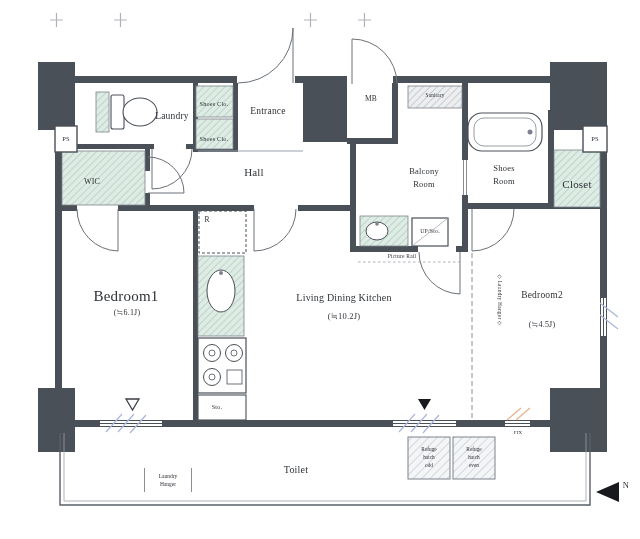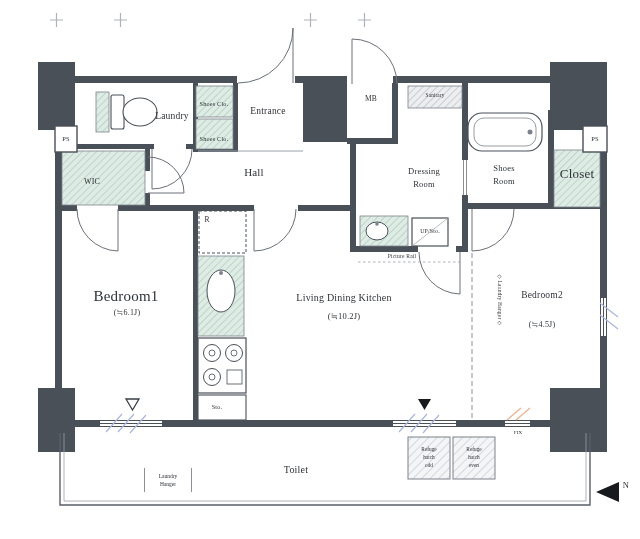--- a/index.html
+++ b/index.html
@@ -187,25 +187,25 @@
 <div class="lbl" style="left:172px;top:117px;font-size:9.5px">Laundry</div>
 <div class="lbl" style="left:214px;top:104px;font-size:6.2px">Shoes Clo.</div>
 <div class="lbl" style="left:214px;top:139px;font-size:6.2px">Shoes Clo.</div>
 <div class="lbl" style="left:268px;top:112px;font-size:9.5px">Entrance</div>
 <div class="lbl" style="left:371px;top:99px;font-size:7.5px">MB</div>
 <div class="lbl" style="left:435px;top:96px;font-size:5.2px">Sanitary</div>
 <div class="lbl" style="left:66px;top:139px;font-size:6.5px">PS</div>
 <div class="lbl" style="left:595px;top:139px;font-size:6.5px">PS</div>
 <div class="lbl" style="left:92px;top:182px;font-size:8px">WIC</div>
 <div class="lbl" style="left:254px;top:172px;font-size:11px">Hall</div>
-<div class="lbl" style="left:424px;top:171px;font-size:8.5px">Dressing</div>
+<div class="lbl" style="left:424px;top:171px;font-size:8.5px">Balcony</div>
 <div class="lbl" style="left:424px;top:184px;font-size:8.5px">Room</div>
 <div class="lbl" style="left:504px;top:168px;font-size:8.5px">Shoes</div>
 <div class="lbl" style="left:504px;top:181px;font-size:8.5px">Room</div>
-<div class="lbl" style="left:577px;top:173px;font-size:13px">Closet</div>
+<div class="lbl" style="left:577px;top:184px;font-size:11px">Closet</div>
 <div class="lbl" style="left:126px;top:296px;font-size:15px">Bedroom1</div>
 <div class="lbl" style="left:127px;top:313px;font-size:8px">(≒6.1J)</div>
 <div class="lbl" style="left:344px;top:298px;font-size:10px">Living Dining Kitchen</div>
 <div class="lbl" style="left:344px;top:316px;font-size:8.5px">(≒10.2J)</div>
 <div class="lbl" style="left:542px;top:296px;font-size:9.5px">Bedroom2</div>
 <div class="lbl" style="left:542px;top:325px;font-size:8px">(≒4.5J)</div>
 <div class="lbl" style="left:207px;top:220px;font-size:7.5px">R</div>
 <div class="lbl" style="left:217px;top:407px;font-size:6.2px">Sto.</div>
 <div class="lbl" style="left:430px;top:232px;font-size:5.8px">UP/Sto.</div>
 <div class="lbl" style="left:402px;top:257px;font-size:5.5px">Picture Rail</div>

